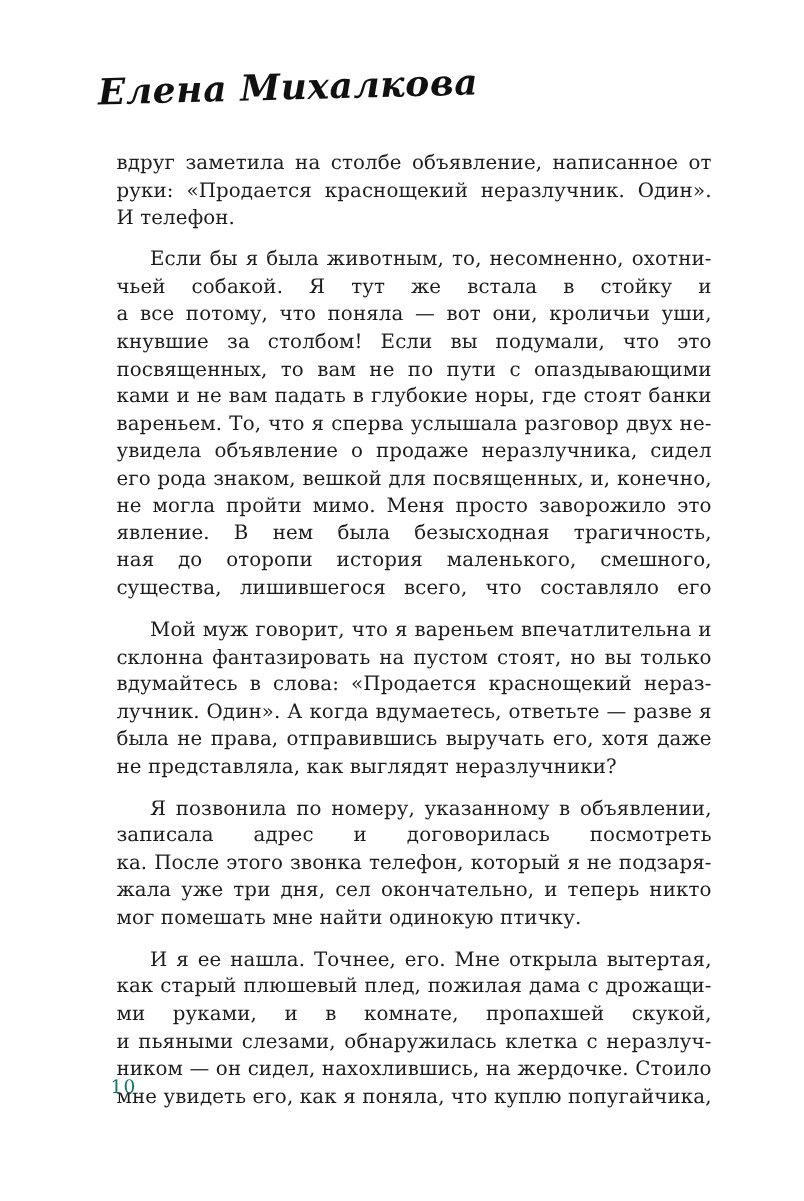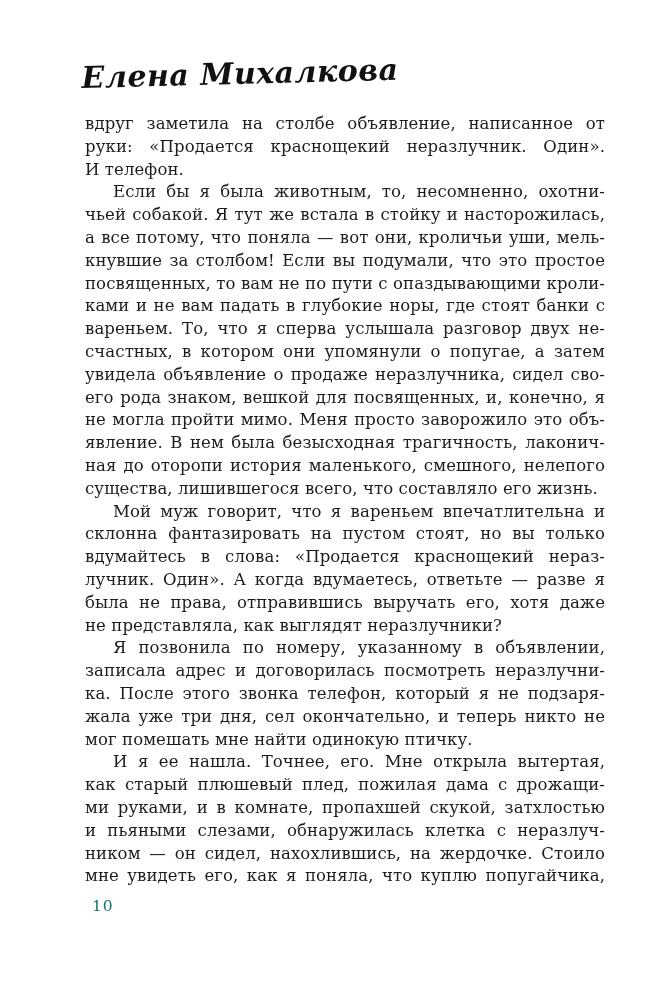--- a/index.html
+++ b/index.html
@@ -28,21 +28,21 @@
   }
   .text-block {
     position: absolute;
     left: 85px;
     top: 113px;
     width: 520px;
     font-size: 16.5px;
     line-height: 22.8px;
     letter-spacing: 0.1px;
   }
-  .para { margin: 0; padding: 0; }
+  .para { margin: 12px; padding: 0; }
   .line {
     height: 22.8px;
     overflow: hidden;
     text-align: justify;
     text-align-last: justify;
   }
   .line.indent { text-indent: 28px; }
   .line.endline { text-align-last: left; }
   .page-number {
     position: absolute;
@@ -67,21 +67,20 @@
         <div class="line endline">И телефон.</div>
       </div>
       <div class="para">
         <div class="line indent">Если бы я была животным, то, несомненно, охотни-</div>
         <div class="line">чьей собакой. Я тут же встала в стойку и насторожилась,</div>
         <div class="line">а все потому, что поняла — вот они, кроличьи уши, мель-</div>
         <div class="line">кнувшие за столбом! Если вы подумали, что это простое</div>
         <div class="line">посвященных, то вам не по пути с опаздывающими кроли-</div>
         <div class="line">ками и не вам падать в глубокие норы, где стоят банки с</div>
         <div class="line">вареньем. То, что я сперва услышала разговор двух не-</div>
-        <div class="line">счастных, в котором они упомянули о попугае, а затем</div>
         <div class="line">увидела объявление о продаже неразлучника, сидел сво-</div>
         <div class="line">его рода знаком, вешкой для посвященных, и, конечно, я</div>
         <div class="line">не могла пройти мимо. Меня просто заворожило это объ-</div>
         <div class="line">явление. В нем была безысходная трагичность, лаконич-</div>
         <div class="line">ная до оторопи история маленького, смешного, нелепого</div>
         <div class="line endline">существа, лишившегося всего, что составляло его жизнь.</div>
       </div>
       <div class="para">
         <div class="line indent">Мой муж говорит, что я вареньем впечатлительна и</div>
         <div class="line">склонна фантазировать на пустом стоят, но вы только</div>

